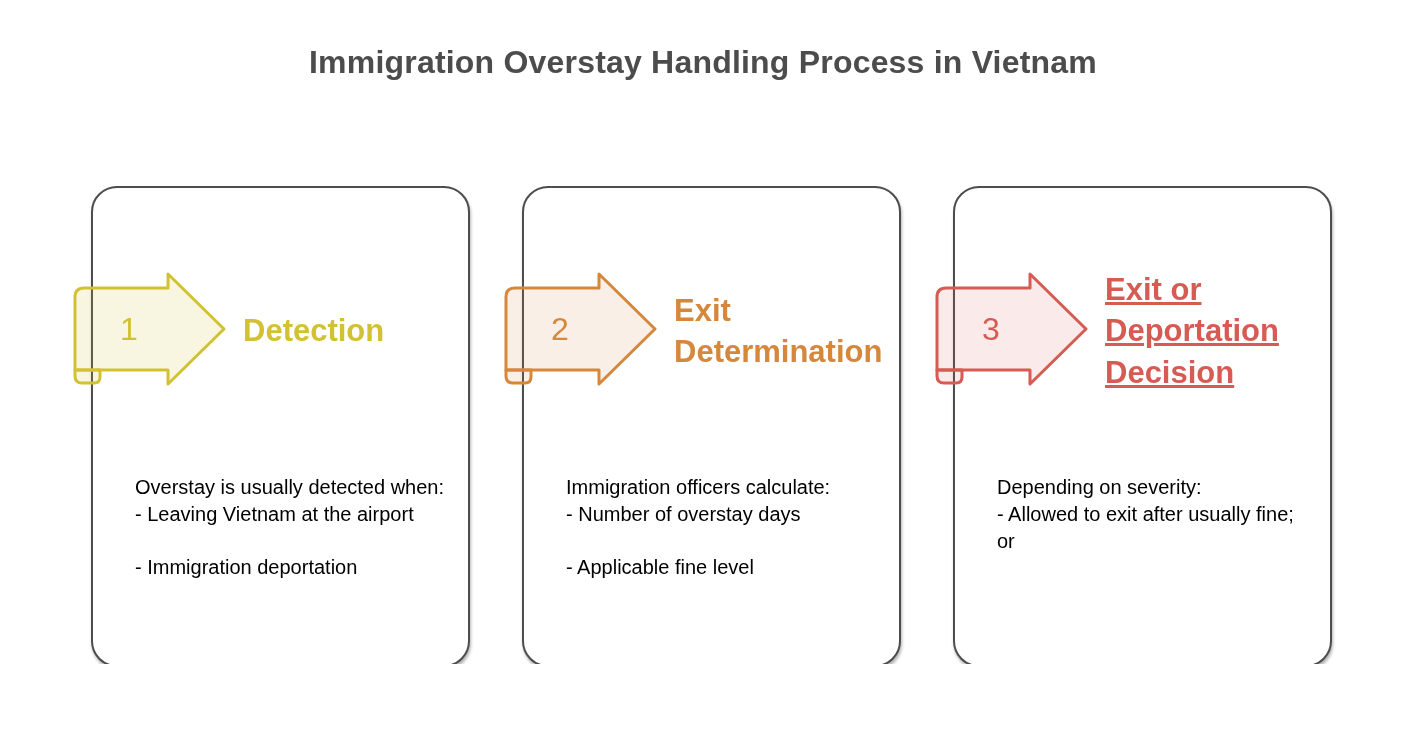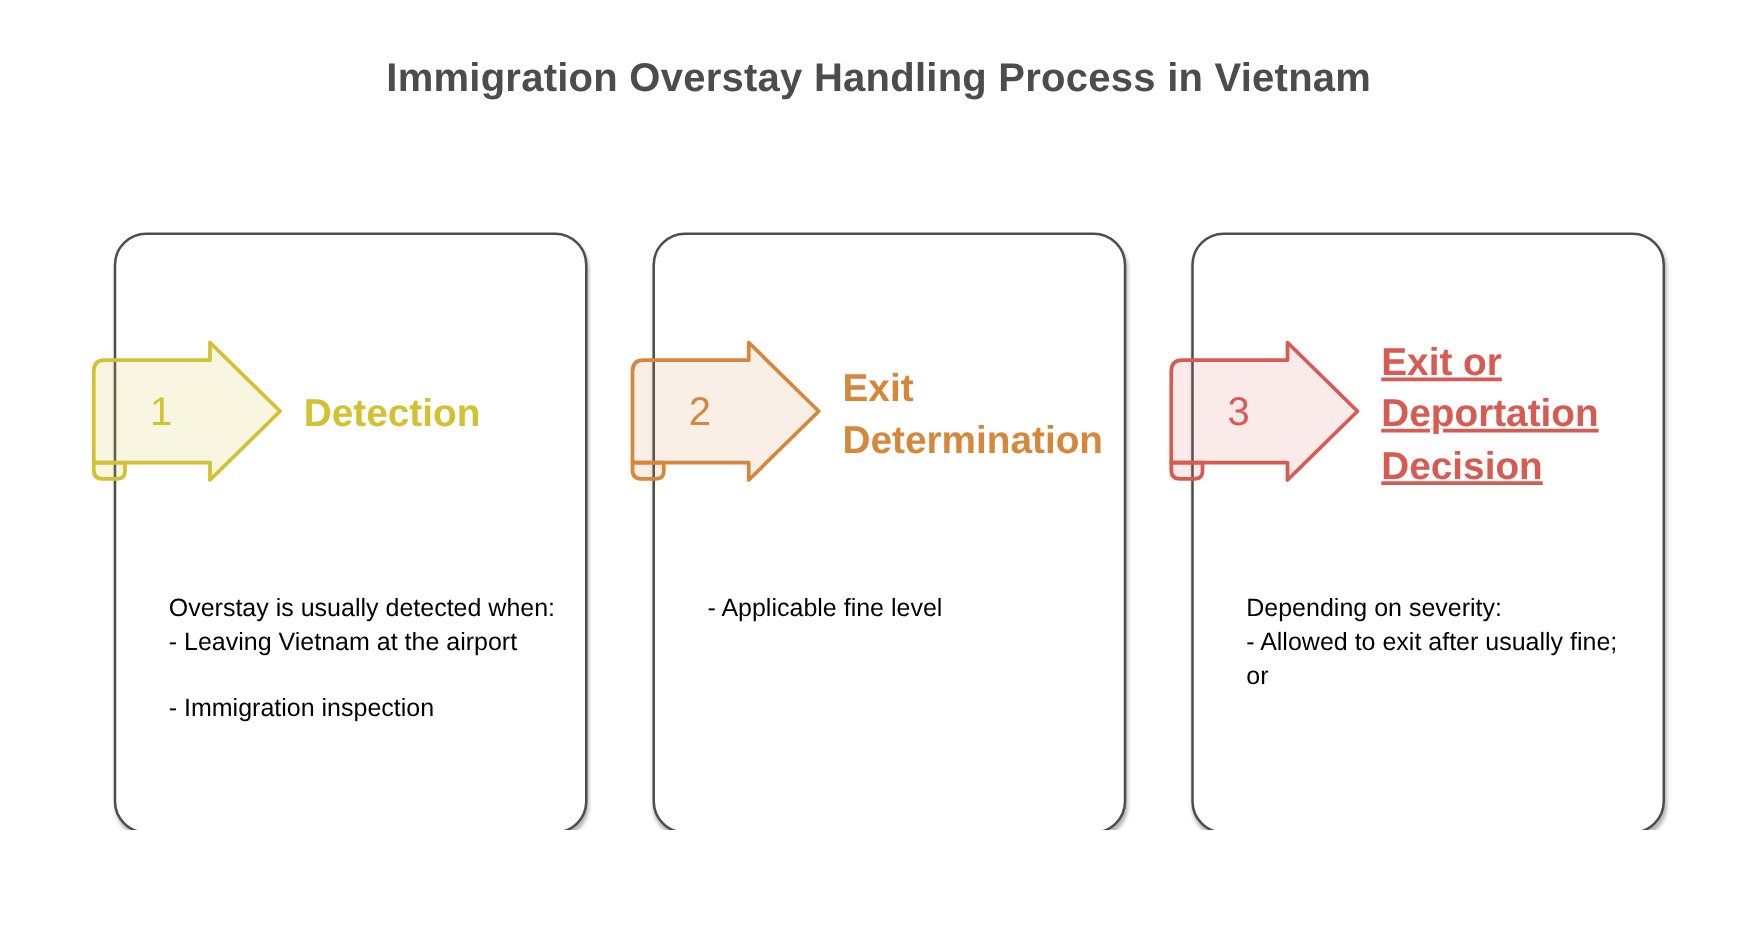--- a/index.html
+++ b/index.html
@@ -100,35 +100,37 @@
       <svg class="ribbon" viewBox="0 0 158 122" xmlns="http://www.w3.org/2000/svg">
         <path class="curl" d="M 4 100 L 4 106 Q 4 113 11 113 L 23 113 Q 29 113 29 107 L 29 100 Z" fill="rgba(210,194,51,0.15)" stroke="#d2c233"></path>
         <path class="arrow" d="M 4 27 Q 4 18 13 18 L 97 18 L 97 4 L 153 59 L 97 114 L 97 100 L 4 100 Z" fill="rgba(210,194,51,0.15)" stroke="#d2c233"></path>
         <text class="num" x="58" y="70" fill="#d2c233">1</text>
       </svg>
       <h2 class="heading" style="color: rgb(210, 194, 51);">Detection</h2>
     </div>
     <div class="details">
           <p>Overstay is usually detected when:
 - Leaving Vietnam at the airport</p>
-          <p>- Immigration inspection</p>
+          <p>- Immigration deportation</p>
         </div>
   </section>
 
   <section class="card">
     <div class="step-header">
       <svg class="ribbon" viewBox="0 0 158 122" xmlns="http://www.w3.org/2000/svg">
         <path class="curl" d="M 4 100 L 4 106 Q 4 113 11 113 L 23 113 Q 29 113 29 107 L 29 100 Z" fill="rgba(213,135,60,0.13)" stroke="#d5873c"></path>
         <path class="arrow" d="M 4 27 Q 4 18 13 18 L 97 18 L 97 4 L 153 59 L 97 114 L 97 100 L 4 100 Z" fill="rgba(213,135,60,0.13)" stroke="#d5873c"></path>
         <text class="num" x="58" y="70" fill="#d5873c">2</text>
       </svg>
       <h2 class="heading" style="color: rgb(213, 135, 60);">Exit
 Determination</h2>
     </div>
     <div class="details">
+          <p>Immigration officers calculate:
+- Number of overstay days</p>
           <p>- Applicable fine level</p>
         </div>
   </section>
 
   <section class="card">
     <div class="step-header">
       <svg class="ribbon" viewBox="0 0 158 122" xmlns="http://www.w3.org/2000/svg">
         <path class="curl" d="M 4 100 L 4 106 Q 4 113 11 113 L 23 113 Q 29 113 29 107 L 29 100 Z" fill="rgba(213,91,83,0.13)" stroke="#d55b53"></path>
         <path class="arrow" d="M 4 27 Q 4 18 13 18 L 97 18 L 97 4 L 153 59 L 97 114 L 97 100 L 4 100 Z" fill="rgba(213,91,83,0.13)" stroke="#d55b53"></path>
         <text class="num" x="58" y="70" fill="#d55b53">3</text>

